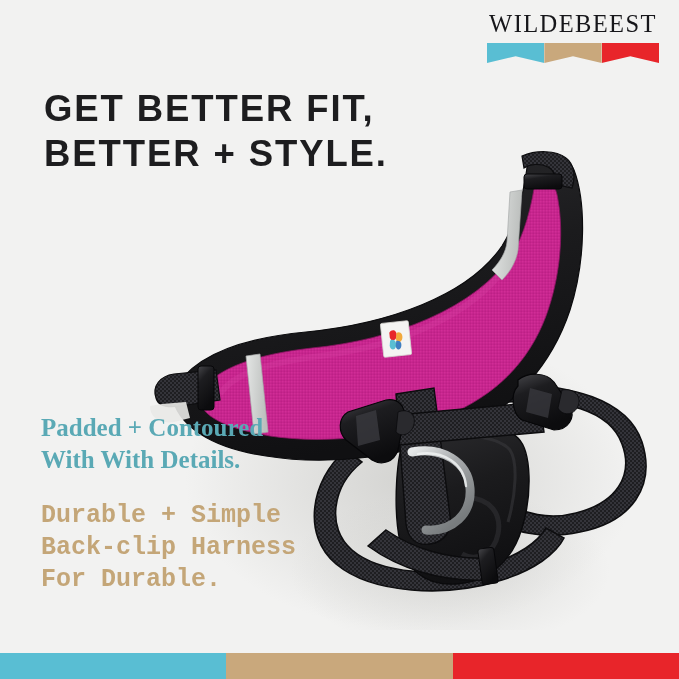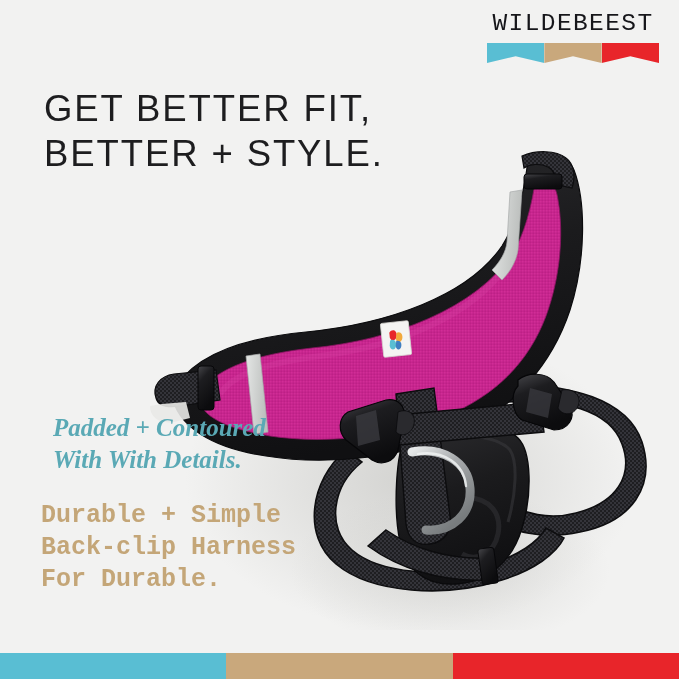--- a/index.html
+++ b/index.html
@@ -22,21 +22,21 @@
 
   
   #brand-logo {
     position: absolute;
     top: 10px;
     left: 483px;
     width: 180px;
     height: 52px;
   }
   #brand-wordmark {
-    font-family: Liberation Mono, monospace;
+    font-family: Liberation Serif, serif;
     font-size: 24.5px;
     font-weight: 400;
     letter-spacing: 1.4px;
     color: #16161a;
     line-height: 28px;
     white-space: nowrap;
     text-align: center;
     width: 180px;
   }
   #brand-bars {
@@ -56,41 +56,40 @@
 
   
   #headline {
     position: absolute;
     left: 44px;
     top: 86px;
     width: 470px;
   }
   .headline-line {
     font-family: "Liberation Sans", sans-serif;
-    font-weight: 400;
+    font-weight: 700;
     font-size: 36.5px;
     line-height: 45px;
     letter-spacing: 1.9px;
     color: #1d1d1f;
     white-space: nowrap;
   }
 
   
   .caption {
     position: absolute;
     font-family: "Liberation Serif", serif;
     font-weight: 700;
   }
   #caption-teal {
-    left: 53px;
+    left: 41px;
     top: 412px;
     font-size: 25px;
     line-height: 32px;
     color: #5aa9b5;
-    font-style: italic;
   }
   #caption-tan {
     left: 41px;
     top: 500px;
     font-size: 25px;
     line-height: 32px;
     color: #c4a678;
     font-family: Liberation Mono, monospace;
   }
   .caption-line { white-space: nowrap; }

